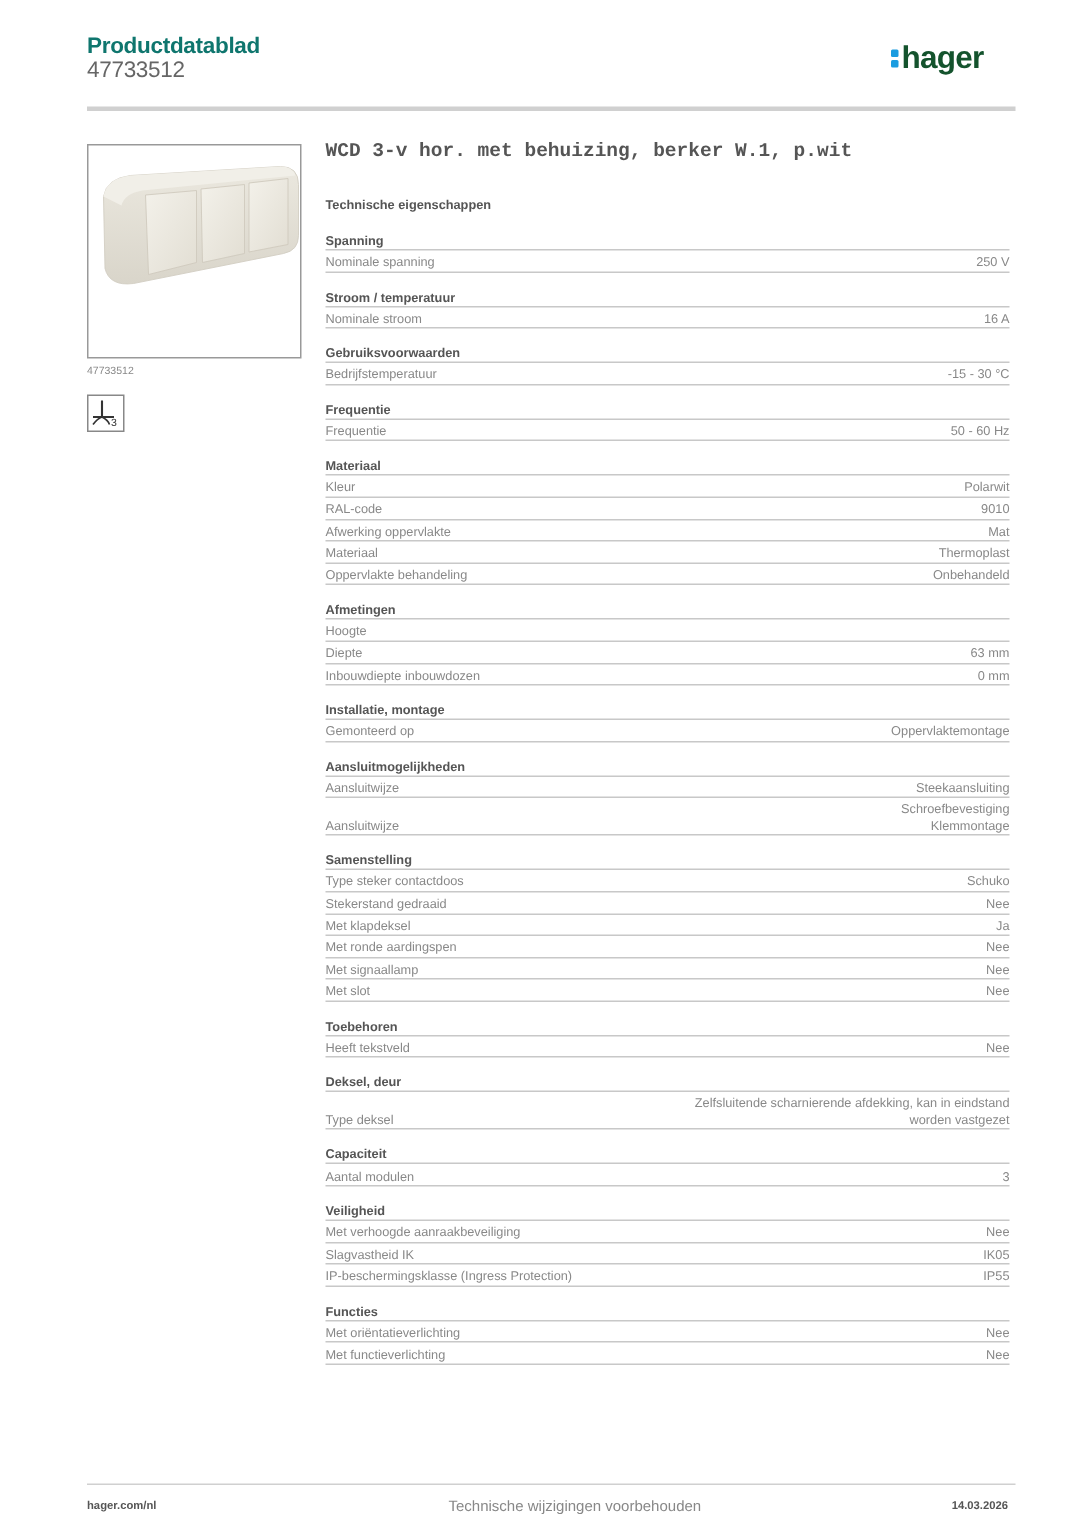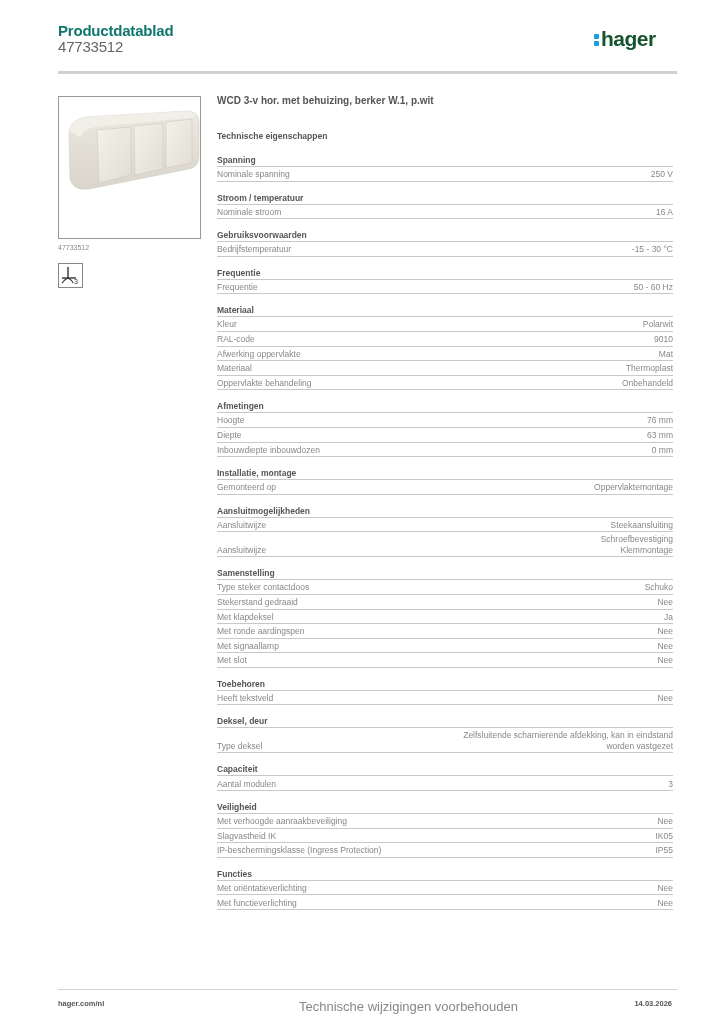--- a/index.html
+++ b/index.html
@@ -16,32 +16,32 @@
     .logo .colon i:last-child { top: 8px; }
 
     .header-rule { position: absolute; left: 58px; top: 71px; width: 619px; height: 3px; background: #d0d0d0; }
 
     .product-image { position: absolute; left: 58px; top: 96px; width: 143px; height: 143px; border: 1px solid #999; background: #fff; }
     .product-image svg { position: absolute; left: 0; top: 0; }
     .image-caption { position: absolute; left: 58px; top: 244px; font-size: 7px; color: #888; }
     .pictogram { position: absolute; left: 58px; top: 263px; width: 25px; height: 25px; border: 1px solid #888; background: #fff; }
 
     .content { position: absolute; left: 217px; top: 96px; width: 456px; }
-    .product-name { font-size: 10px; font-weight: bold; color: #555; height: 14px; line-height: 10px; }
+    .product-name { font-size: 13px; font-weight: bold; color: #555; height: 14px; line-height: 10px; font-family: Liberation Mono, monospace; }
     .spec-heading { font-size: 8.5px; font-weight: bold; color: #555; margin-top: 21px; height: 23px; line-height: 10px; }
 
     .section { margin-bottom: 10px; }
     .section-title { font-size: 8.5px; font-weight: bold; color: #555; height: 13px; line-height: 12px; border-bottom: 1px solid #c8c8c8; }
     .row { display: flex; justify-content: space-between; align-items: flex-end; font-size: 8.5px; color: #888; border-bottom: 1px solid #c8c8c8; min-height: 14.6px; line-height: 10.5px; padding-top: 2px; padding-bottom: 1px; }
     .row .label { flex: 0 0 auto; white-space: nowrap; }
     .row .value { text-align: right; flex: 1 1 auto; padding-left: 28px; white-space: pre-line; }
 
     .footer-rule { position: absolute; left: 58px; top: 989px; width: 619px; height: 1px; background: #d0d0d0; }
     .footer-left { position: absolute; left: 58px; top: 999px; font-size: 7.5px; font-weight: bold; color: #555; }
-    .footer-center { position: absolute; left: 299px; top: 999px; font-size: 13px; color: #888; }
+    .footer-center { position: absolute; left: 299px; top: 999px; font-size: 10px; color: #888; }
     .footer-right { position: absolute; right: 52px; top: 999px; font-size: 7.5px; font-weight: bold; color: #555; }
   </style>
 </head>
 <body>
 
 <div class="doc-title">Productdatablad</div>
 <div class="doc-number">47733512</div>
 
 <div class="logo">
   <span class="colon"><i></i><i></i></span><span>hager</span>
@@ -130,21 +130,20 @@
         </div>
         <div class="row">
           <span class="label">Oppervlakte behandeling</span>
           <span class="value">Onbehandeld</span>
         </div>
       </div>
       <div class="section">
         <div class="section-title">Afmetingen</div>
         <div class="row">
           <span class="label">Hoogte</span>
-          <span class="value">76 mm</span>
         </div>
         <div class="row">
           <span class="label">Diepte</span>
           <span class="value">63 mm</span>
         </div>
         <div class="row">
           <span class="label">Inbouwdiepte inbouwdozen</span>
           <span class="value">0 mm</span>
         </div>
       </div>

